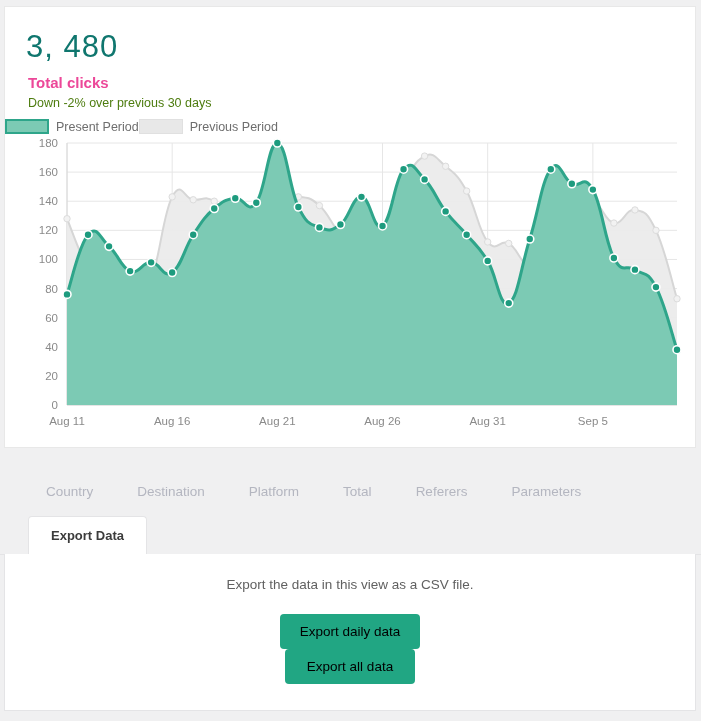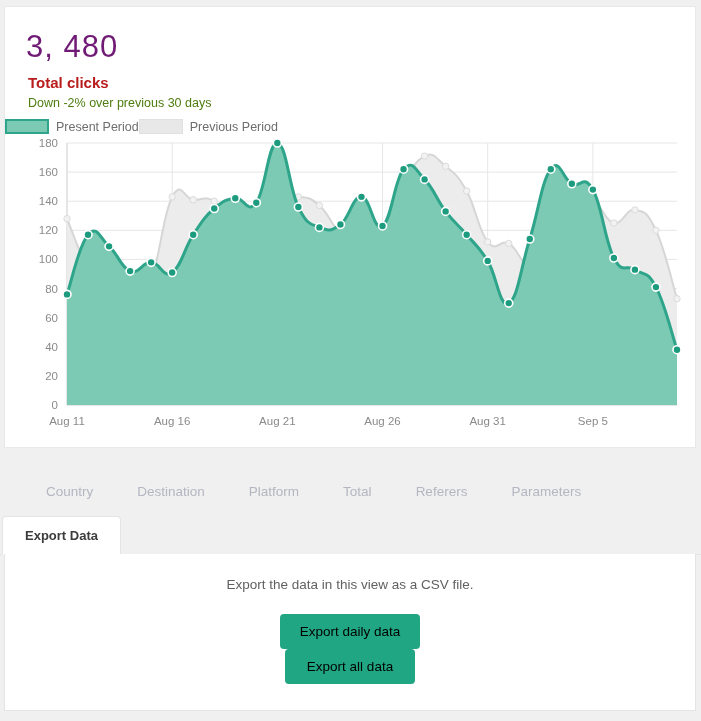--- a/index.html
+++ b/index.html
@@ -22,30 +22,30 @@
     width: 692px; height: 442px;
     background: #ffffff;
     border: 1px solid #e8e8e8;
     box-sizing: border-box;
   }
   .stat-value {
     position: absolute;
     left: 21px; top: 24px;
     font-size: 31px;
     font-weight: 300;
-    color: #701a75;
+    color: #0f766e;
     letter-spacing: 1px;
     line-height: 1;
   }
   .stat-title {
     position: absolute;
     left: 23px; top: 67px;
     font-size: 15px;
     font-weight: bold;
-    color: #b91c1c;
+    color: #ec4899;
   }
   .stat-sub {
     position: absolute;
     left: 23px; top: 89px;
     font-size: 12.5px;
     color: #4d7c0f;
   }
 
   
   .legend {
@@ -85,21 +85,21 @@
     line-height: 48px;
     white-space: nowrap;
     cursor: pointer;
   }
   .tab:first-child { padding-left: 14px; }
 
   .subtab-row {
     position: relative;
     display: flex;
     align-items: flex-end;
-    padding-left: 2px;
+    padding-left: 28px;
     height: 38px;
     border-bottom: 1px solid #e4e4e6;
   }
   .subtab-active {
     background: #ffffff;
     border: 1px solid #e4e4e6;
     border-bottom: 1px solid #ffffff;
     border-radius: 4px 4px 0 0;
     font-size: 13px;
     font-weight: bold;

